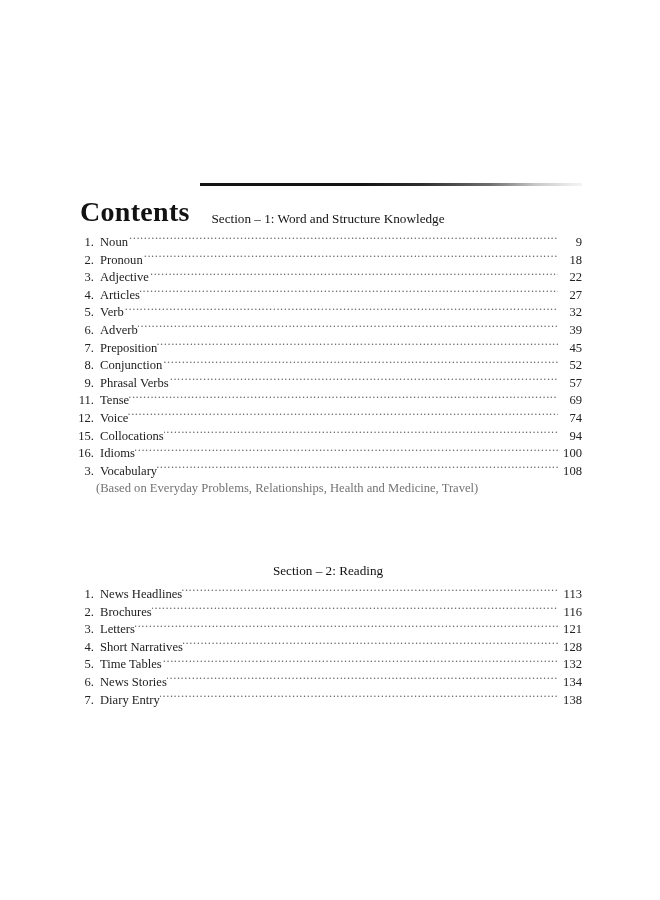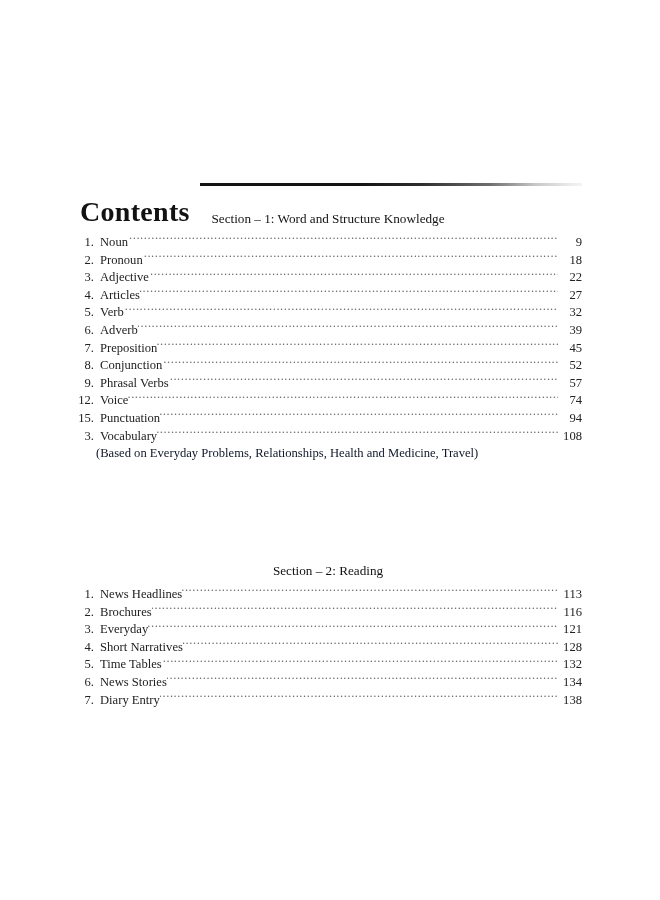--- a/index.html
+++ b/index.html
@@ -138,21 +138,21 @@
 
   
   .toc-entry.tight .entry-leader { margin-left: 0; }
   .toc-entry.tight .entry-leader::after { left: -1px; }
 
   
   .section-note {
     margin: 2px 0 0 22px;
     font-size: 12.6px;
     line-height: 17.6px;
-    color: #0f172a;
+    color: #737373;
     white-space: nowrap;
   }
 </style>
 </head>
 <body>
 
 <div class="page">
 
   <div class="header">
     <div class="header-title">Contents</div>
@@ -210,30 +210,42 @@
           <span class="entry-leader"></span>
           <span class="entry-page">52</span>
         </li>
         <li class="toc-entry">
           <span class="entry-num">9.</span>
           <span class="entry-label">Phrasal Verbs</span>
           <span class="entry-leader"></span>
           <span class="entry-page">57</span>
         </li>
         <li class="toc-entry tight">
+          <span class="entry-num">11.</span>
+          <span class="entry-label">Tense</span>
+          <span class="entry-leader"></span>
+          <span class="entry-page">69</span>
+        </li>
+        <li class="toc-entry tight">
           <span class="entry-num">12.</span>
           <span class="entry-label">Voice</span>
           <span class="entry-leader"></span>
           <span class="entry-page">74</span>
         </li>
         <li class="toc-entry tight">
           <span class="entry-num">15.</span>
-          <span class="entry-label">Punctuation</span>
+          <span class="entry-label">Collocations</span>
           <span class="entry-leader"></span>
           <span class="entry-page">94</span>
+        </li>
+        <li class="toc-entry tight">
+          <span class="entry-num">16.</span>
+          <span class="entry-label">Idioms</span>
+          <span class="entry-leader"></span>
+          <span class="entry-page">100</span>
         </li>
         <li class="toc-entry tight">
           <span class="entry-num">3.</span>
           <span class="entry-label">Vocabulary</span>
           <span class="entry-leader"></span>
           <span class="entry-page">108</span>
         </li>
       </ul>
     <div class="section-note">(Based on Everyday Problems, Relationships, Health and Medicine, Travel)</div>
   </div>
@@ -248,21 +260,21 @@
           <span class="entry-page">113</span>
         </li>
         <li class="toc-entry tight">
           <span class="entry-num">2.</span>
           <span class="entry-label">Brochures</span>
           <span class="entry-leader"></span>
           <span class="entry-page">116</span>
         </li>
         <li class="toc-entry tight">
           <span class="entry-num">3.</span>
-          <span class="entry-label">Everyday</span>
+          <span class="entry-label">Letters</span>
           <span class="entry-leader"></span>
           <span class="entry-page">121</span>
         </li>
         <li class="toc-entry tight">
           <span class="entry-num">4.</span>
           <span class="entry-label">Short Narratives</span>
           <span class="entry-leader"></span>
           <span class="entry-page">128</span>
         </li>
         <li class="toc-entry">

